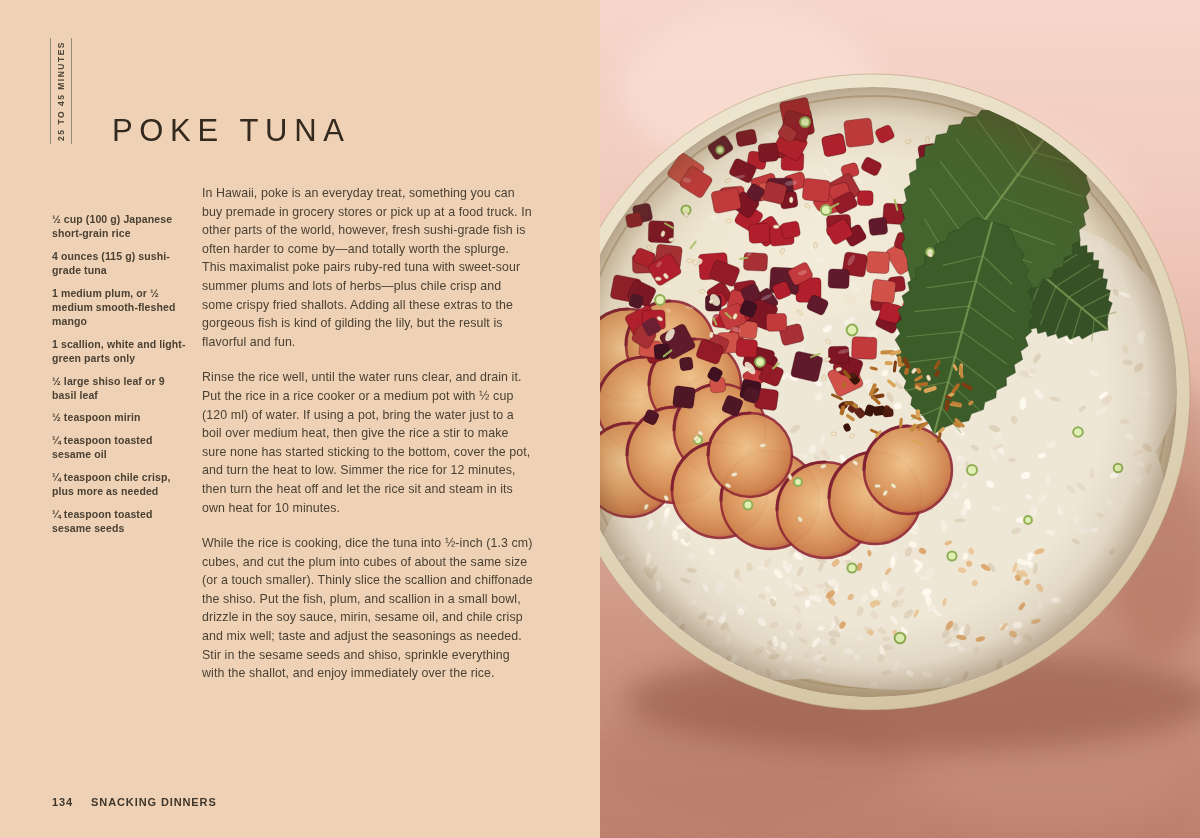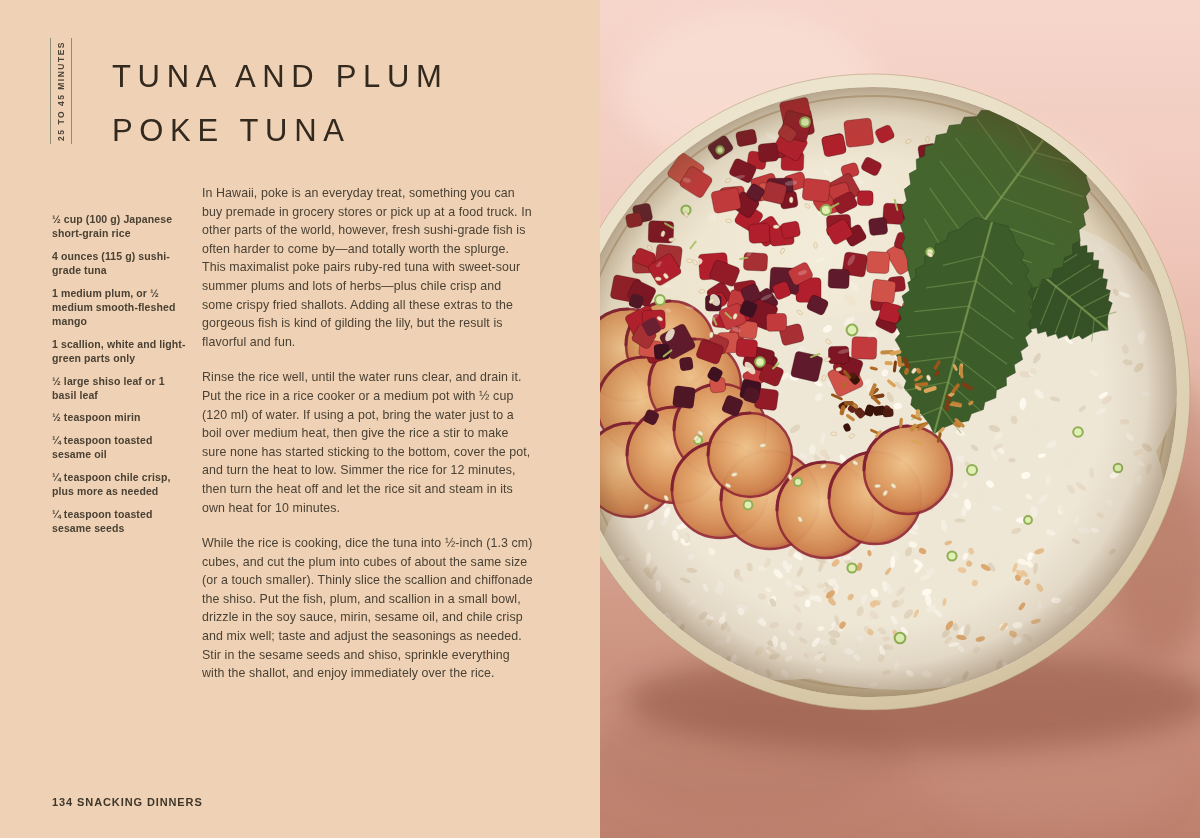--- a/index.html
+++ b/index.html
@@ -24,48 +24,48 @@
 
   .ingredients { position:absolute; left:52px; top:188px; width:134px; list-style:none;margin-top:25px; }
   .ingredients li { font-size:10.5px; font-weight:700; line-height:1.33;
     color:#4a4134; margin-bottom:9px; letter-spacing:0.1px; }
 
   .method { position:absolute; left:202px; top:184px; width:332px; }
   .method p { font-size:12.4px; line-height:18.6px; color:#4a4134; margin-bottom:17px; letter-spacing:0.1px; }
 
   .footer { position:absolute; left:52px; top:796px; font-size:11px; font-weight:700;
     letter-spacing:0.9px; color:#3f362b; }
-  .footer .num { margin-right:4px; }
+  .footer .num { margin-right:18px; }
 
   
   .page-right { position:relative; width:600px; height:838px; flex:0 0 600px; background:#e9baac; }
   .page-right svg { display:block; }
 </style>
 </head>
 <body>
 
 <div class="spread">
 
   <div class="page-left">
 
     <div class="time-badge">
       <div class="rule"></div>
       <div class="label">25 TO 45 MINUTES</div>
       <div class="rule"></div>
     </div>
 
-    <h1 class="title"><span>TUNA AND PLUM</span><br>
+    <h1 class="title"><br>
       <span>POKE TUNA</span></h1>
 
     <ul class="ingredients">
       <li>½ cup (100 g) Japanese short-grain rice</li>
       <li>4 ounces (115 g) sushi-grade tuna</li>
       <li>1 medium plum, or ½ medium smooth-fleshed mango</li>
       <li>1 scallion, white and light-green parts only</li>
-      <li>½ large shiso leaf or 1 basil leaf</li>
+      <li>½ large shiso leaf or 9 basil leaf</li>
       <li>½ teaspoon mirin</li>
       <li>¼ teaspoon toasted sesame oil</li>
       <li>¼ teaspoon chile crisp, plus more as needed</li>
       <li>¼ teaspoon toasted sesame seeds</li>
     </ul>
 
     <div class="method">
       <p>In Hawaii, poke is an everyday treat, something you can buy premade in grocery stores or pick up at a food truck. In other parts of the world, however, fresh sushi-grade fish is often harder to come by—and totally worth the splurge. This maximalist poke pairs ruby-red tuna with sweet-sour summer plums and lots of herbs—plus chile crisp and some crispy fried shallots. Adding all these extras to the gorgeous fish is kind of gilding the lily, but the result is flavorful and fun.</p>
       <p>Rinse the rice well, until the water runs clear, and drain it. Put the rice in a rice cooker or a medium pot with ½ cup (120 ml) of water. If using a pot, bring the water just to a boil over medium heat, then give the rice a stir to make sure none has started sticking to the bottom, cover the pot, and turn the heat to low. Simmer the rice for 12 minutes, then turn the heat off and let the rice sit and steam in its own heat for 10 minutes.</p>
       <p>While the rice is cooking, dice the tuna into ½-inch (1.3 cm) cubes, and cut the plum into cubes of about the same size (or a touch smaller). Thinly slice the scallion and chiffonade the shiso. Put the fish, plum, and scallion in a small bowl, drizzle in the soy sauce, mirin, sesame oil, and chile crisp and mix well; taste and adjust the seasonings as needed. Stir in the sesame seeds and shiso, sprinkle everything with the shallot, and enjoy immediately over the rice.</p>

